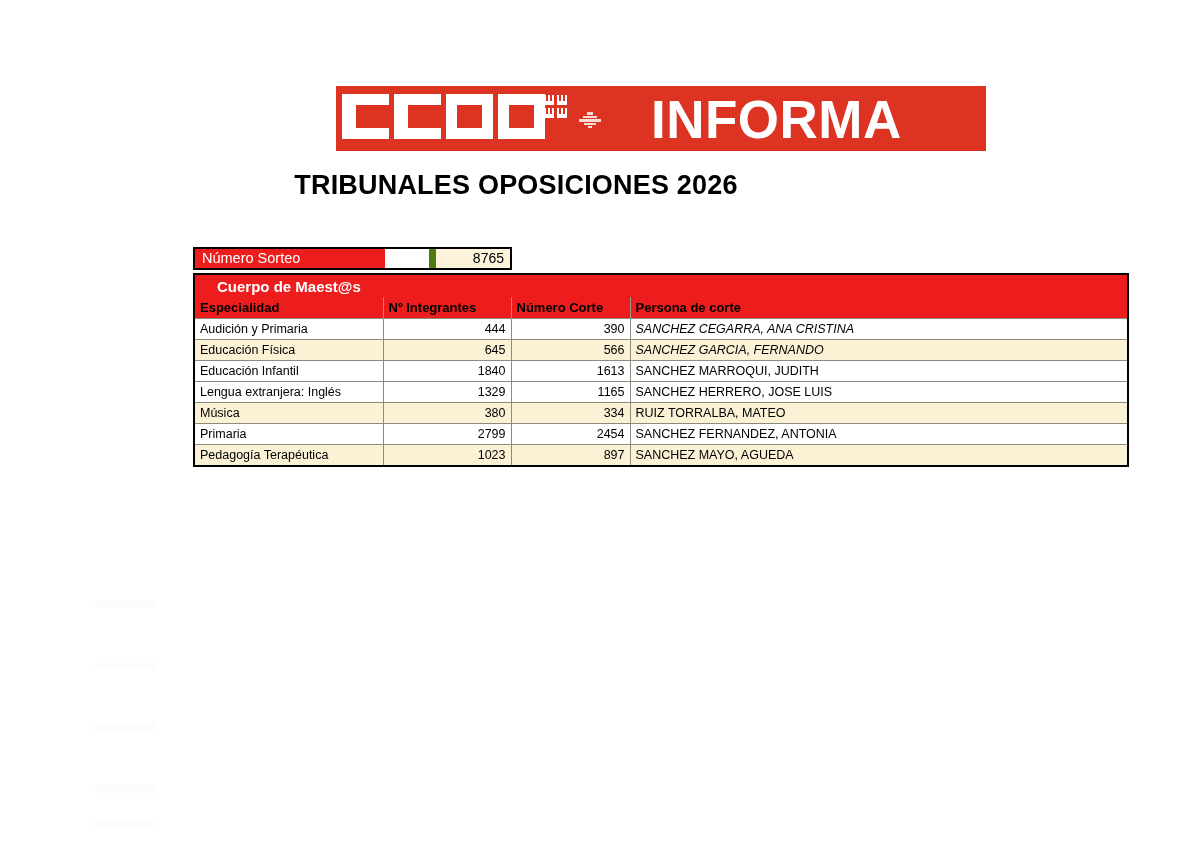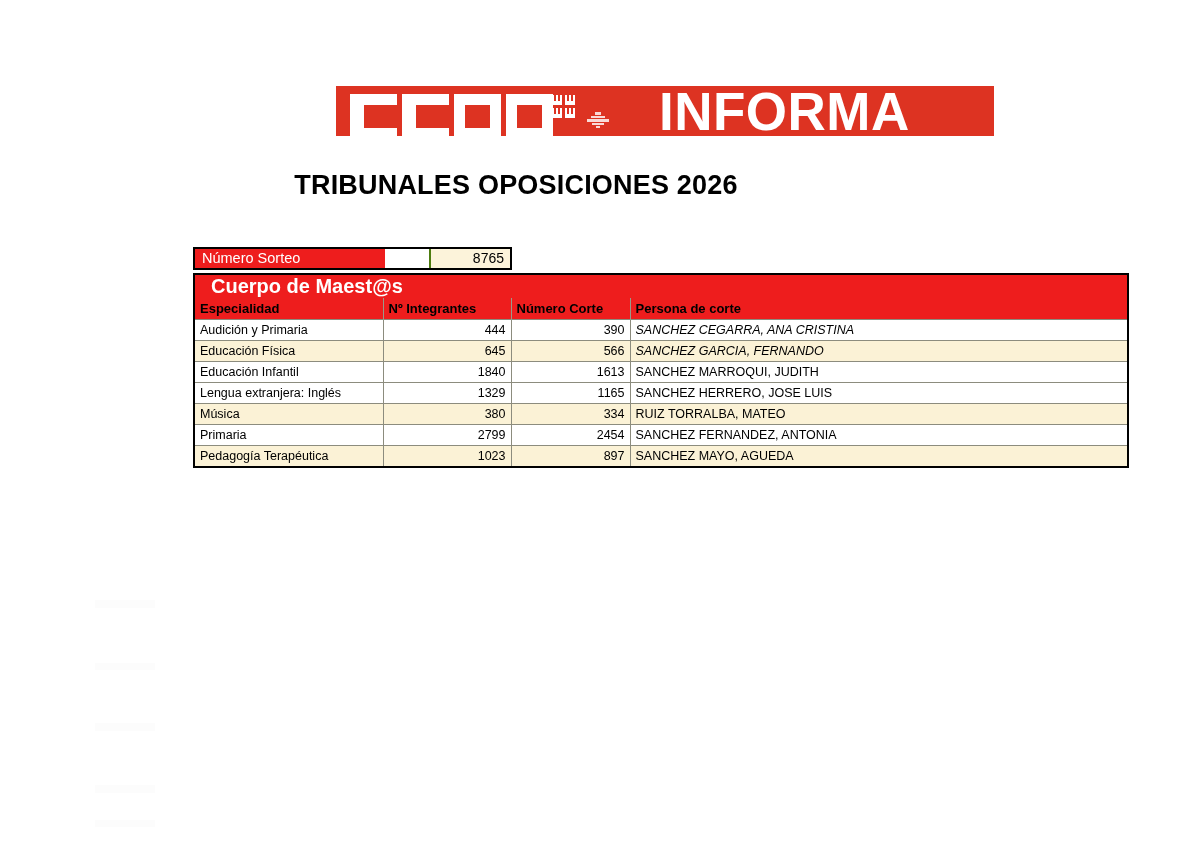--- a/index.html
+++ b/index.html
@@ -23,26 +23,25 @@
     height: 847px;
     background: #ffffff;
   }
 
   
   .masthead {
     position: absolute;
     left: 336px;
     top: 86px;
     width: 650px;
-    height: 50px;
+    height: 65px;
     background: #dd3322;
     display: flex;
     align-items: center;
     overflow: hidden;
-    padding-left: 8px;
   }
   .masthead-inner {
     position: relative;
     width: 100%;
     height: 100%;
   }
 
   
   .ccoo-logo {
     position: absolute;
@@ -187,21 +186,21 @@
   }
   .sorteo-value {
     flex: 1;
     background: #fcf3da;
     color: #000000;
     font-size: 14px;
     line-height: 19px;
     text-align: right;
     padding-right: 6px;
     box-sizing: border-box;
-    border-left: 2px solid #4d7c0f;
+    border-left: 7px solid #4d7c0f;
     margin-left: 44px;
   }
 
   
   .table-wrap {
     position: absolute;
     left: 193px;
     top: 273px;
     width: 936px;
     border: 2px solid #000000;
@@ -216,23 +215,23 @@
   }
   table.main col.c-esp  { width: 188px; }
   table.main col.c-int  { width: 128px; }
   table.main col.c-cor  { width: 119px; }
   table.main col.c-per  { width: auto;  }
 
   tr.body-title td {
     background: #ee1d1d;
     color: #ffffff;
     font-weight: bold;
-    font-size: 20px;
+    font-size: 15px;
     height: 22px;
-    padding: 0 0 0 16px;
+    padding: 0 0 0 22px;
     border: none;
     white-space: nowrap;
   }
   tr.col-head td {
     background: #ee1d1d;
     color: #000000;
     font-weight: bold;
     font-size: 13px;
     height: 21px;
     padding: 0 5px;

